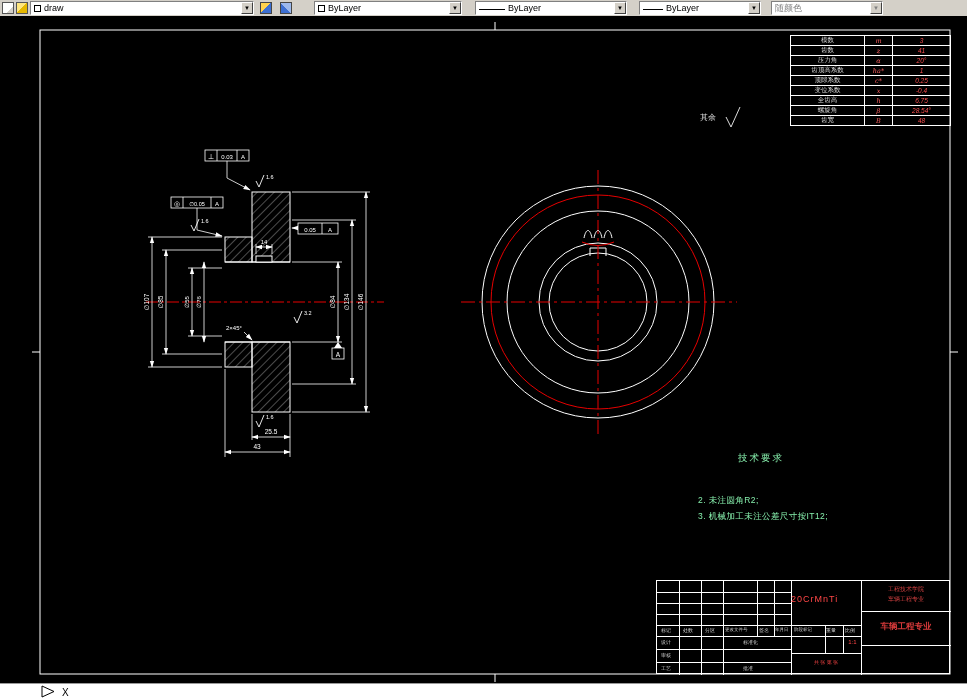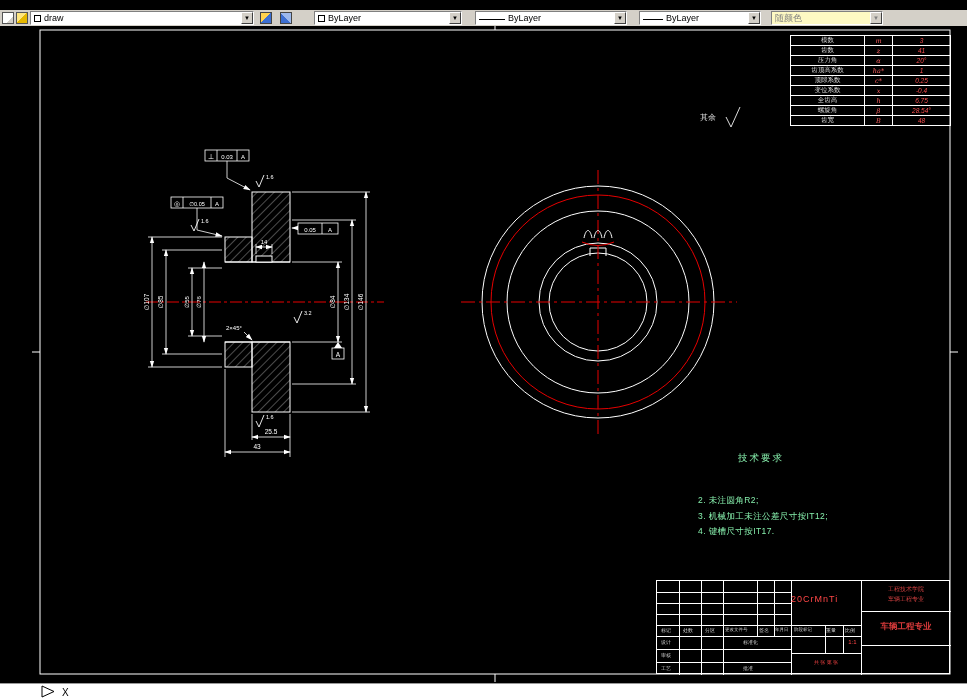--- a/index.html
+++ b/index.html
@@ -1,28 +1,28 @@
 <!DOCTYPE html>
 <html><head>
 <meta charset="utf-8">
 <style>
   *{margin:0;padding:0;box-sizing:border-box}
   html,body{width:967px;height:699px;overflow:hidden;background:#000;font-family:"Liberation Sans",sans-serif}
   #screen{position:relative;width:967px;height:699px}
 
   
-  #toolbar{position:absolute;left:0;top:10px;width:967px;height:16px;background:#d4d0c8;display:flex;align-items:center;padding:1px 2px;z-index:5}
+  #toolbar{position:absolute;left:0;top:0;width:967px;height:16px;background:#d4d0c8;display:flex;align-items:center;padding:1px 2px;z-index:5}
   .tb-icon{width:12px;height:12px;margin-right:2px;flex:none}
   .icon-page{background:linear-gradient(135deg,#fff 70%,#d4d0c8 70%);border:1px solid #555}
   .icon-layers{background:linear-gradient(135deg,#ffe680 50%,#e6b800 50%);border:1px solid #555}
   .icon-stack{background:linear-gradient(135deg,#ffd24d 50%,#3d6fd1 50%);border:1px solid #444}
   .icon-diamond{background:linear-gradient(45deg,#3d6fd1 50%,#9db9ec 50%);border:1px solid #444}
   .combo{height:14px;background:#fff;border-top:1px solid #808080;border-left:1px solid #808080;border-bottom:1px solid #fff;border-right:1px solid #fff;display:flex;align-items:center;font-size:9px;color:#000;padding-left:3px;gap:3px;flex:none}
   .combo .arrow{margin-left:auto;width:12px;height:12px;background:#d4d0c8;border-top:1px solid #fff;border-left:1px solid #fff;border-bottom:1px solid #404040;border-right:1px solid #404040;font-size:6px;line-height:10px;text-align:center;color:#000;flex:none}
-  .combo.disabled{background:#fef9c3;color:#808080}
+  .combo.disabled{background:#ffffff;color:#808080}
   .combo.disabled .arrow{color:#808080}
   .swatch{width:7px;height:7px;border:1px solid #000;background:#fff;flex:none}
   .lineglyph{width:26px;height:7px;border-bottom:1px solid #000;flex:none;margin-bottom:4px}
 
   
   #canvas{position:absolute;left:0;top:16px;width:967px;height:667px;background:#000}
   #cad-svg{position:absolute;left:0;top:0}
 
   
   #gear-table{position:absolute;left:790px;top:19px;width:160px;border-collapse:collapse;table-layout:fixed}
@@ -300,21 +300,20 @@
             <td class="val">48</td>
           </tr>
     </tbody>
       </table>
 
     <div id="techreq">
       <div class="tr-title">技术要求</div>
       <div class="tr-lines">
         <div class="tr-line">2. 未注圆角R2;</div>
         <div class="tr-line">3. 机械加工未注公差尺寸按IT12;</div>
-        <div class="tr-line">4. 键槽尺寸按IT17.</div>
       </div>
     </div>
 
     <div id="titleblock">
 
       <div class="tbl-line" style="left:134px;top:0;width:1px;height:94px"></div>
       <div class="tbl-line" style="left:204px;top:0;width:1px;height:94px"></div>
       <div class="tbl-line" style="left:22px;top:0;width:1px;height:94px"></div>
       <div class="tbl-line" style="left:44px;top:0;width:1px;height:94px"></div>
       <div class="tbl-line" style="left:66px;top:0;width:1px;height:94px"></div>

